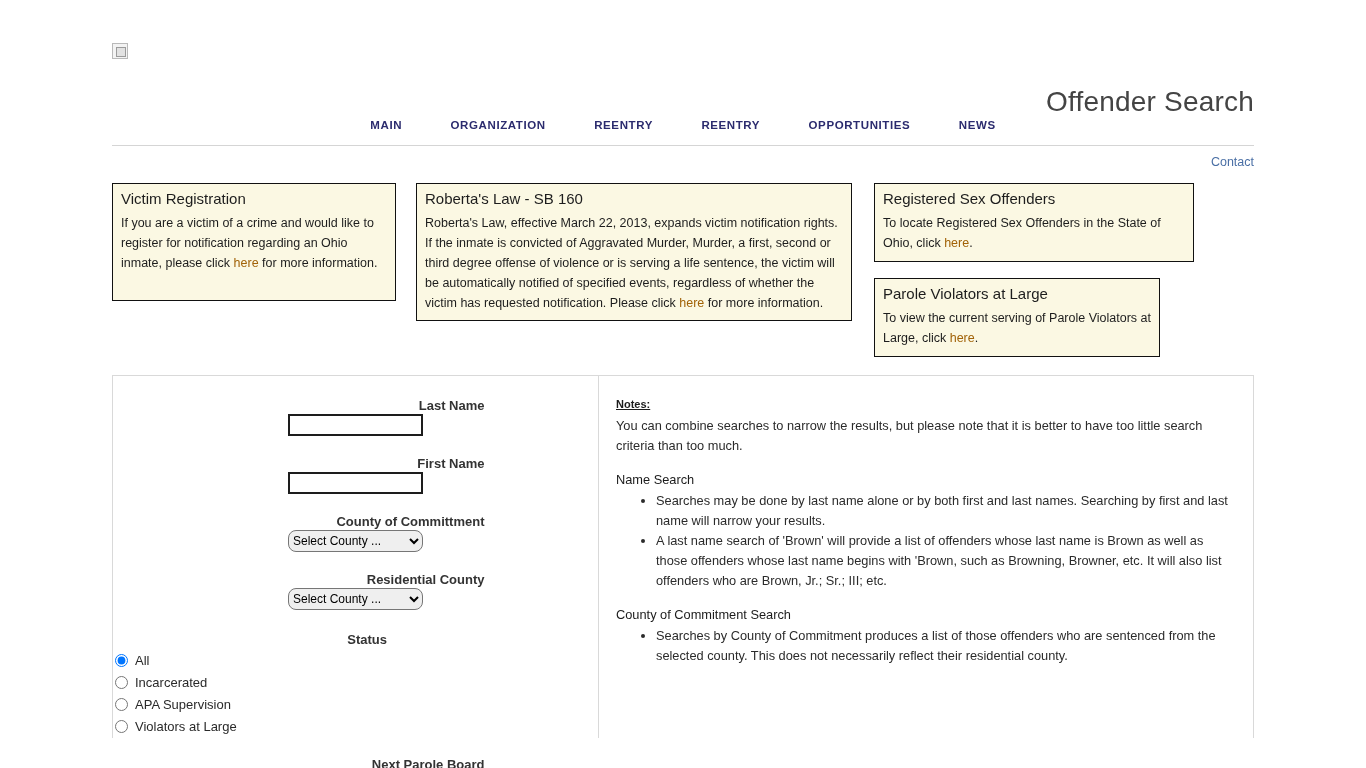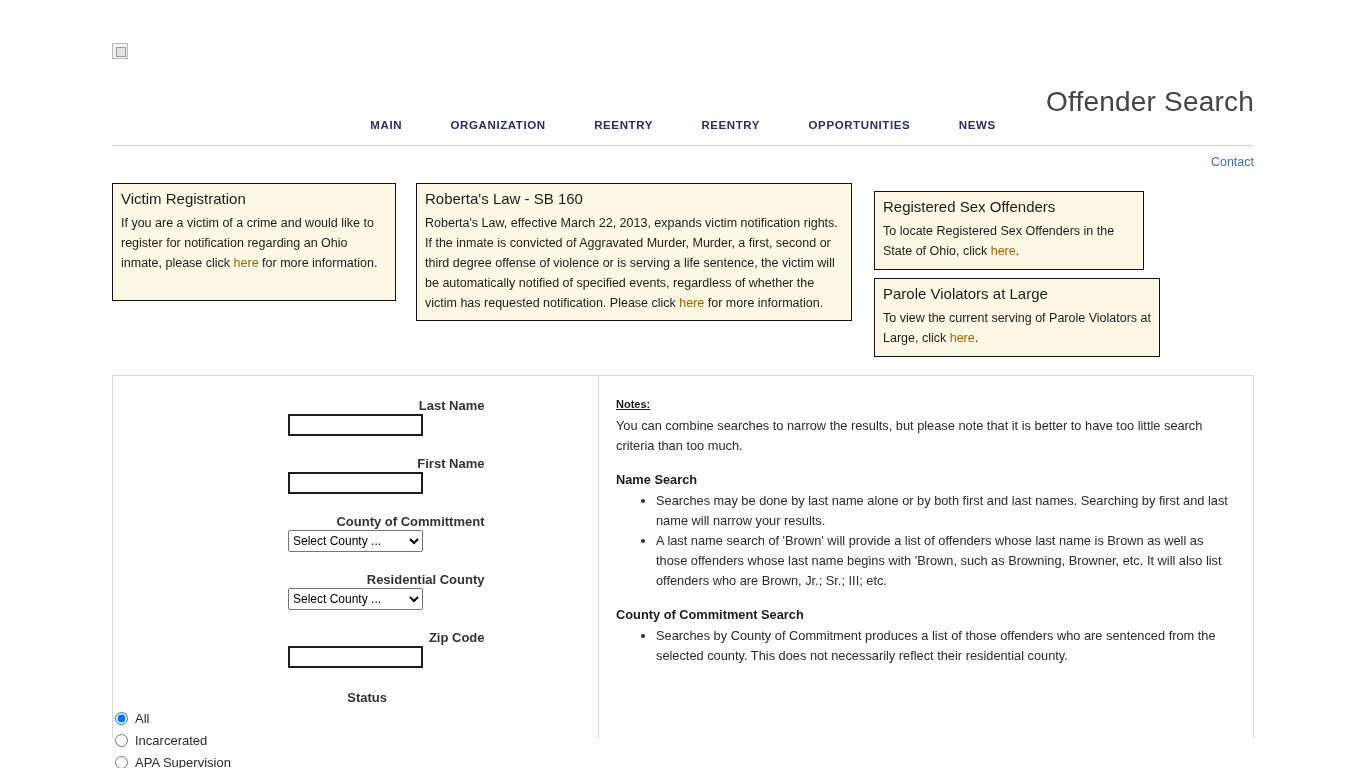--- a/index.html
+++ b/index.html
@@ -109,21 +109,21 @@
   .box p {
     margin: 0;
     font-size: 12.5px;
     line-height: 20px;
     color: #1d1d1d;
   }
   .box a { color: #a16207; text-decoration: none; }
 
   #box-victim { left: 0px;   top: 0px;  width: 284px; height: 118px; }
   #box-roberta{ left: 288px; top: 0px;  width: 436px; height: 138px; margin-left: 16px; }
-  #box-sex    { left: 762px; top: 8px;  width: 270px; height: 79px; }
+  #box-sex    { left: 762px; top: 0px;  width: 320px; height: 79px; }
   #box-parole { left: 762px; top: 95px; width: 286px; height: 79px; }
 
   
   .panel {
     position: relative;
     margin-top: 12px;
     border: 1px solid #d9d9d9;
     border-bottom: none;
     height: 363px;
     box-sizing: border-box;
@@ -167,20 +167,21 @@
     font-family: "Liberation Sans", sans-serif;
     font-size: 13px;
     padding: 0 3px;
   }
   select.county-select {
     width: 135px;
     height: 22px;
     font-family: "Liberation Sans", sans-serif;
     font-size: 12px;
     box-sizing: border-box;
+    border-radius: 8px;
   }
   .radio-group { padding-top: 1px; }
   .radio-line {
     display: flex;
     align-items: center;
     height: 22px;
     font-size: 13px;
     color: #2a2a2a;
   }
   .radio-line input { margin: 0 7px 0 2px; }
@@ -201,21 +202,21 @@
     margin: 0 0 14px 0;
   }
   .notes-p {
     font-size: 12.8px;
     color: #2b2b2b;
     line-height: 20px;
     margin: 0 0 16px 0;
   }
   .notes-h {
     font-size: 12.8px;
-    font-weight: bold;
+    font-weight: normal;
     color: #1b1b1b;
     margin: 0 0 4px 0;
   }
   .notes-ul {
     margin: 0 0 16px 0;
     padding-left: 40px;
   }
   .notes-ul li {
     font-size: 12.8px;
     color: #2b2b2b;
@@ -293,24 +294,20 @@
         </select>
       </div>
 
       <div class="field-row">
         <div class="field-label">Residential County</div>
         <select class="county-select">
           <option>Select County ...</option>
         </select>
       </div>
 
-      <div class="field-row">
-        <div class="field-label">Zip Code</div>
-        <input class="text-input" type="text" placeholder="" style="">
-      </div>
 
       <div class="field-row" style="align-items:flex-start;">
         <div class="field-label" style="padding-top:2px;">Status</div>
         <div class="radio-group">
           <div class="radio-line">
             <input type="radio" name="status" checked="" style="">
             <span>All</span>
           </div>
           <div class="radio-line">
             <input type="radio" name="status" style="">

